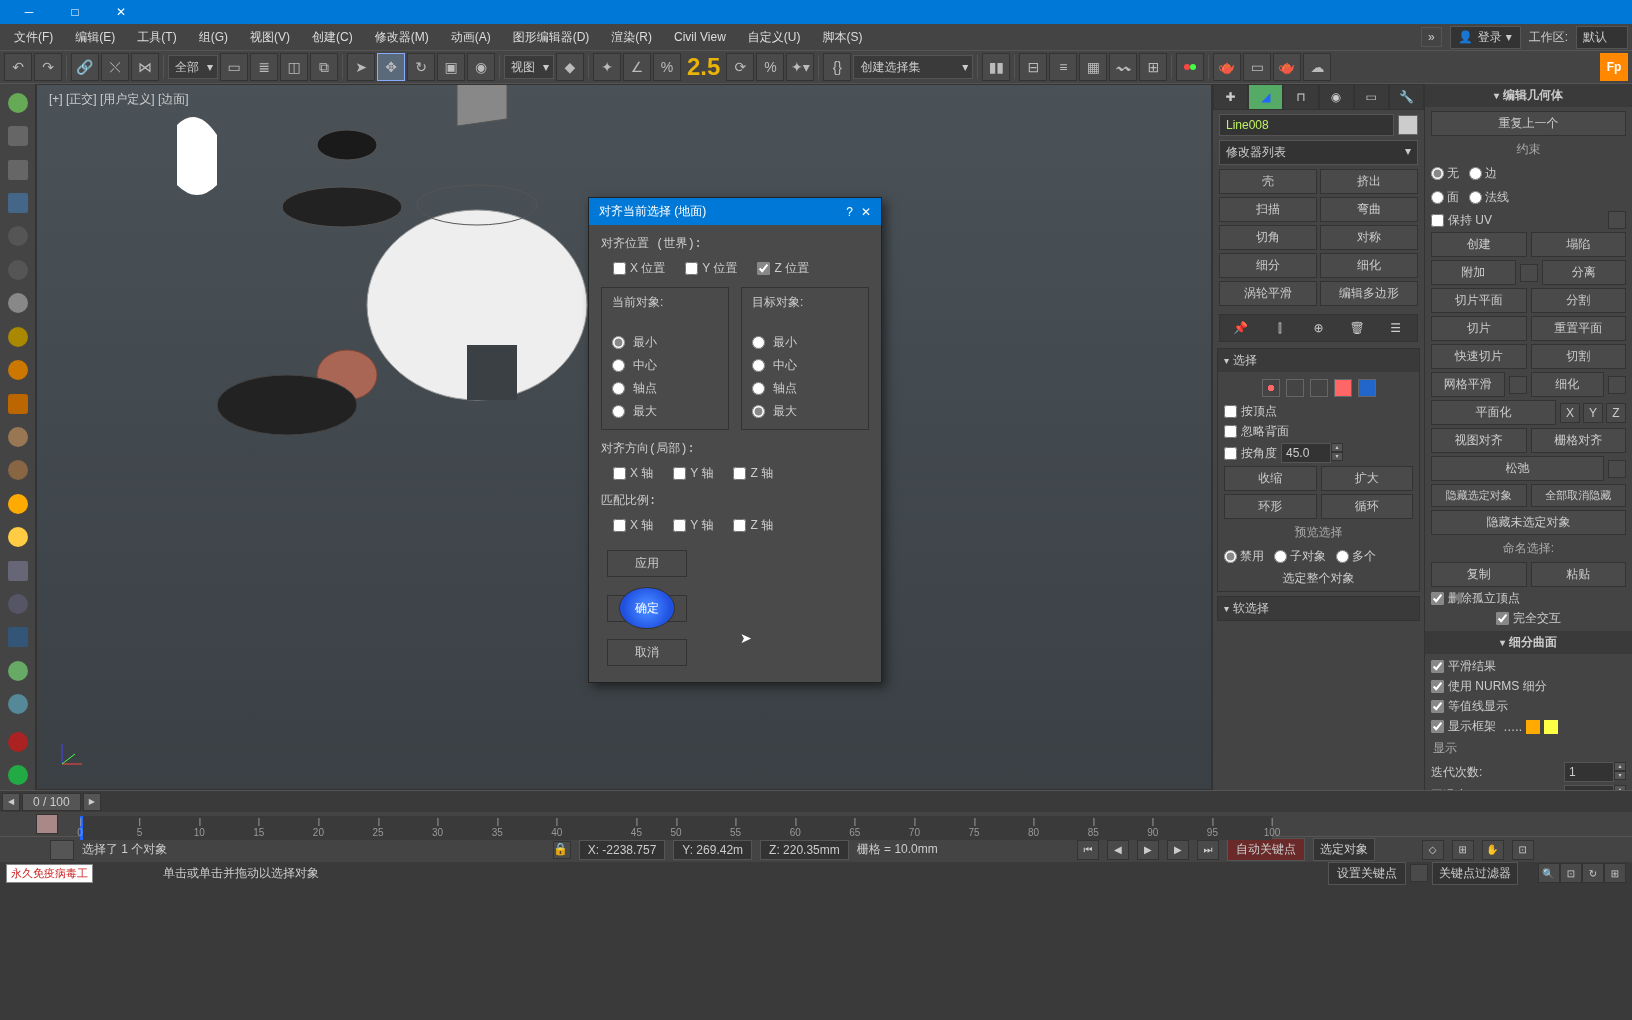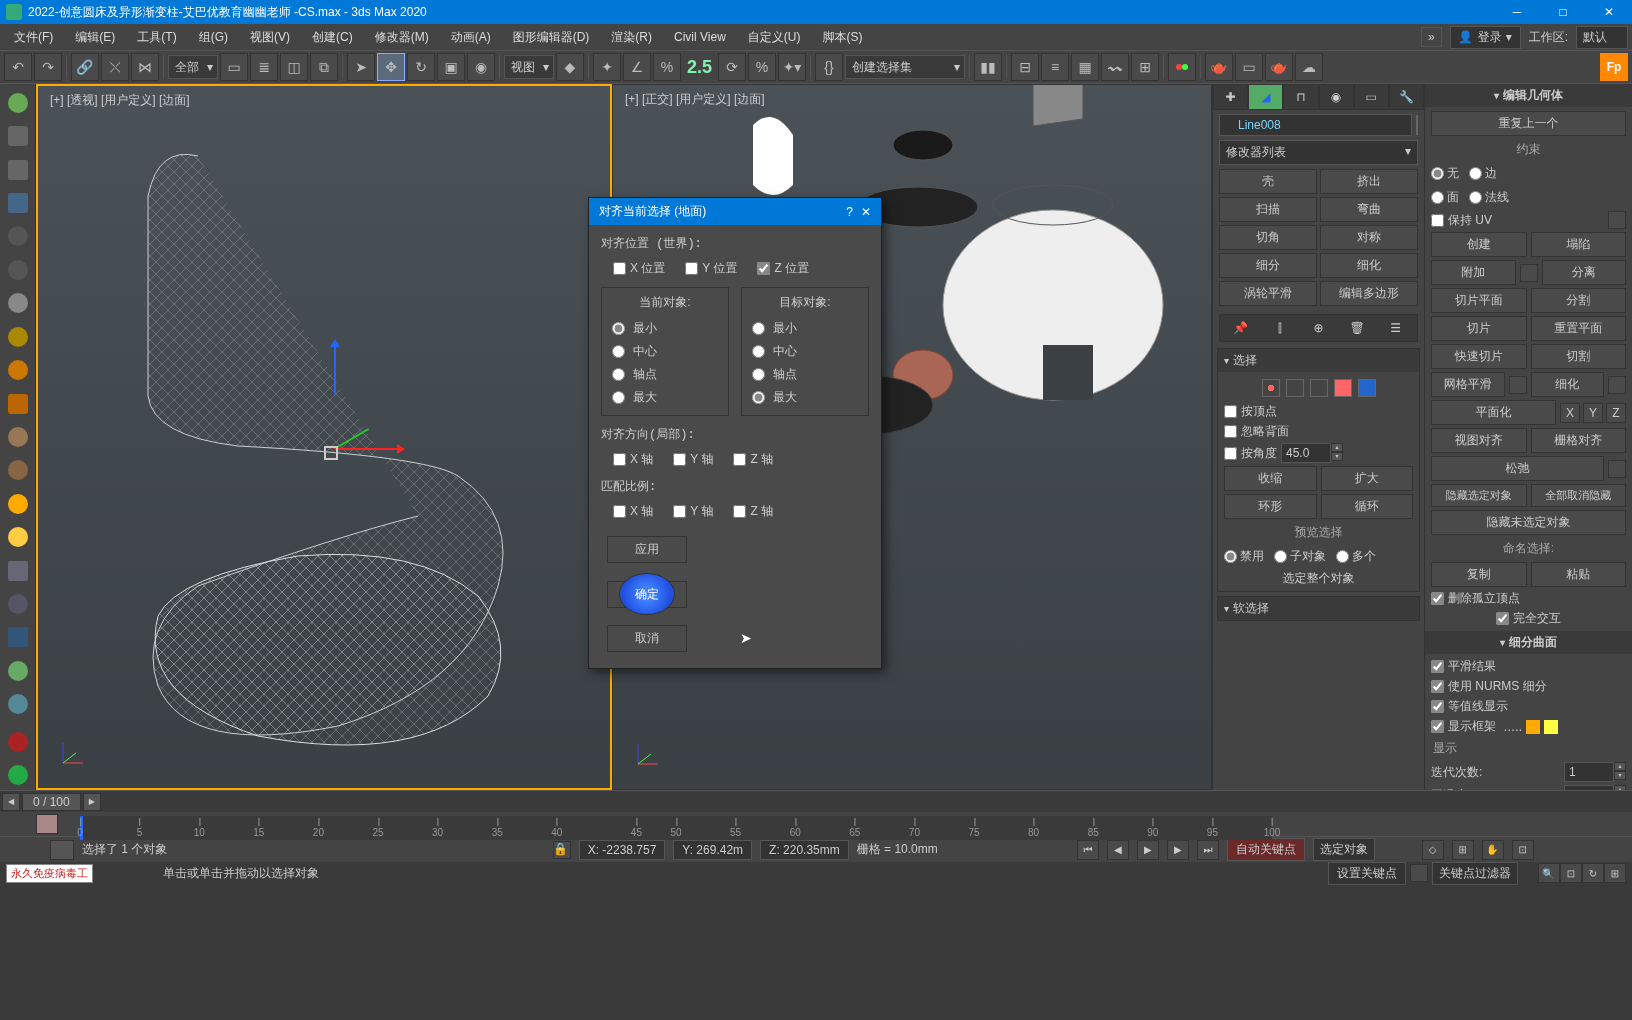--- a/index.html
+++ b/index.html
@@ -20,21 +20,21 @@
 .workspace-label { color: #ccc; }
 .workspace-dd { background: #333; border: 1px solid #555; color: #ccc; padding: 2px 20px 2px 6px; }
 
 
 .toolbar { background: #444; height: 34px; display: flex; align-items: center; padding: 0 4px; gap: 2px; border-top: 1px solid #555; border-bottom: 1px solid #555; }
 .tb-btn { width: 28px; height: 28px; background: #4a4a4a; border: 1px solid #333; display: flex; align-items: center; justify-content: center; cursor: pointer; color: #bbb; font-size: 14px; }
 .tb-btn.active { background: #5a6a7a; border-color: #8af; }
 .tb-sep { width: 1px; height: 24px; background: #555; margin: 0 2px; }
 .tb-dd { background: #3a3a3a; border: 1px solid #555; color: #ccc; padding: 2px 16px 2px 6px; height: 24px; display: flex; align-items: center; min-width: 50px; position: relative; }
 .tb-dd::after { content: '▾'; position: absolute; right: 4px; }
-.tb-num { color: #86efac; font-size: 18px; font-weight: bold; padding: 0 4px; }
+.tb-num { color: #eab308; font-size: 24px; font-weight: bold; padding: 0 4px; }
 .fp-btn { margin-left: auto; background: #f80; color: #fff; font-weight: bold; width: 28px; height: 28px; display: flex; align-items: center; justify-content: center; }
 
 
 .main { display: flex; height: 706px; }
 .left-tools { width: 36px; background: #444; display: flex; flex-direction: column; padding-top: 4px; gap: 4px; border-right: 1px solid #333; }
 .lt-btn { width: 32px; height: 30px; margin: 0 auto; display: flex; align-items: center; justify-content: center; cursor: pointer; }
 .lt-ico { width: 20px; height: 20px; border-radius: 50%; }
 
 
 .viewports { flex: 1; display: flex; background: #1a1a1a; }
@@ -55,21 +55,21 @@
 .right-panels { width: 420px; background: #444; display: flex; }
 .cmd-col, .mod-col { border-left: 1px solid #333; }
 .cmd-col { width: 212px; display: flex; flex-direction: column; }
 .mod-col { width: 208px; display: flex; flex-direction: column; overflow: hidden; }
 
 .panel-tabs { display: flex; height: 26px; background: #3a3a3a; }
 .pt-btn { flex: 1; display: flex; align-items: center; justify-content: center; border: 1px solid #333; cursor: pointer; }
 
 .panel-body { padding: 4px 6px; display: flex; flex-direction: column; gap: 4px; }
 .obj-name-row { display: flex; gap: 4px; align-items: center; }
-.obj-name-input { flex: 1; background: #333; border: 1px solid #555; color: #7dd3fc; padding: 3px 18px; }
+.obj-name-input { flex: 1; background: #333; border: 1px solid #555; color: #bef264; padding: 3px 6px; }
 .color-swatch { width: 20px; height: 20px; background: #ccc; border: 1px solid #666; }
 .modlist-dd { background: #333; border: 1px solid #555; color: #ccc; padding: 3px 6px; display: flex; justify-content: space-between; }
 .btn-grid { display: grid; grid-template-columns: 1fr 1fr; gap: 3px; }
 .btn-grid button, .pbtn { background: #4a4a4a; border: 1px solid #333; color: #ccc; padding: 3px 4px; cursor: pointer; font-size: 12px; }
 .stack-box { border: 1px solid #333; background: #3a3a3a; min-height: 110px; padding: 2px; }
 .stack-item { background: #5a7aaa; color: #fff; padding: 3px 6px; display: flex; align-items: center; gap: 4px; }
 .stack-item::before { content: '▸'; }
 
 .stack-tools { display: flex; gap: 4px; margin-top: 4px; justify-content: space-around; padding: 4px; background: #3a3a3a; border: 1px solid #333; }
 .stack-tools span { width: 18px; height: 18px; display: flex; align-items: center; justify-content: center; cursor: pointer; }
@@ -103,21 +103,21 @@
 
 .dialog { position: absolute; top: 197px; left: 588px; width: 294px; background: #4a4a4a; border: 1px solid #222; box-shadow: 4px 4px 10px rgba(0,0,0,0.5); }
 .dlg-title { background: #0078d7; color: #fff; padding: 5px 10px; display: flex; align-items: center; justify-content: space-between; }
 .dlg-title-right { display: flex; gap: 8px; }
 .dlg-body { padding: 10px 12px; color: #ccc; }
 .dlg-group-label { margin-bottom: 8px; font-family: Liberation Mono, monospace; }
 .dlg-checkrow { display: flex; gap: 20px; margin-bottom: 10px; padding-left: 12px; }
 .dlg-checkrow label { display: flex; align-items: center; gap: 4px; }
 .dlg-two-col { display: flex; gap: 12px; margin-bottom: 10px; }
 .dlg-col { flex: 1; border: 1px solid #333; padding: 6px 10px; }
-.dlg-col-head { text-align: center; margin-bottom: 6px; }
+.dlg-col-head { margin-bottom: 20px; }
 .dlg-radio-col label { display: flex; align-items: center; gap: 8px; padding: 3px 0; }
 .dlg-btns { display: flex; gap: 10px; justify-content: center; padding: 6px; flex-direction: column; }
 .dlg-btns button { width: 80px; padding: 4px; background: #4a4a4a; border: 1px solid #333; color: #ccc; cursor: pointer; }
 .dlg-btns button.highlight { background: radial-gradient(circle, #4080ff 20%, #2050e0 70%); border-radius: 50%; width: 56px; height: 42px; position: relative; }
 .dlg-btns .highlight-wrap { position: relative; width: 80px; display: flex; align-items: center; justify-content: center; }
 .dlg-btns .ok-base { position: absolute; width: 80px; padding: 4px; background: #4a4a4a; border: 1px solid #333; text-align: center; }
 .cursor-arrow { position: absolute; top: 630px; left: 740px; pointer-events: none; z-index: 9999; color: #fff; font-size: 14px; }
 
 
 .timeline-row { height: 22px; background: #3a3a3a; display: flex; align-items: center; border-top: 1px solid #555; }
@@ -138,24 +138,20 @@
 .sb-dd { background: #333; border: 1px solid #555; padding: 2px 6px; }
 .bottom-row { height: 22px; background: #3a3a3a; display: flex; align-items: center; padding: 0 6px; }
 .bg-tag { background: #fff; border: 1px solid #888; color: #cc2222; padding: 1px 4px; font-size: 11px; }
 
 input[type=checkbox], input[type=radio] { accent-color: #888; }
 </style>
 </head>
 <body>
 
 <div class="titlebar">
-  <div class="titlebar-left">
-    <div class="titlebar-icon"></div>
-    <span>2022-创意圆床及异形渐变柱-艾巴优教育幽幽老师 -CS.max - 3ds Max 2020</span>
-  </div>
   <div class="titlebar-right">
     <div class="win-btn">─</div>
     <div class="win-btn">□</div>
     <div class="win-btn close">✕</div>
   </div>
 </div>
 
 <div class="menubar">
   <div class="menu-item">文件(F)</div>
   <div class="menu-item">编辑(E)</div>
@@ -301,43 +297,20 @@
     <div style="flex:1"></div>
     <div class="lt-btn">
         <div class="lt-ico" style="background:#a22"></div>
       </div>
     <div class="lt-btn">
         <div class="lt-ico" style="background:#2a4"></div>
       </div>
   </div>
 
   <div class="viewports">
-    <div class="vp left">
-      <div class="vp-label">[+] [透视] [用户定义] [边面]</div>
-      <svg class="vp-wireframe" viewBox="0 0 480 640">
-        <defs>
-            <pattern id="wire" width="12" height="12" patternUnits="userSpaceOnUse">
-              <path d="M0 0L12 12M12 0L0 12" stroke="#ccc" stroke-width="0.5"></path>
-            </pattern>
-          </defs>
-        <path d="M 120 20 Q 80 10 70 60 L 70 260 Q 75 300 160 310 Q 350 320 380 340 Q 440 380 420 450 Q 390 550 260 590 Q 110 620 80 550 Q 60 490 120 450 Q 260 400 340 380" fill="url(#wire)" fill-opacity="0.6" stroke="#ddd" stroke-width="1"></path>
-        <path d="M 80 480 Q 60 560 180 600 Q 340 630 410 560 Q 440 510 400 460 Q 340 410 220 420 Q 100 440 80 480 Z" fill="url(#wire)" fill-opacity="0.7" stroke="#eee"></path>
-      </svg>
-      <div class="center-gizmo">
-        <div class="giz-z"></div>
-          <div class="giz-y"></div>
-          <div class="giz-x"></div>
-        <div style="position:absolute;bottom:10px;left:-10px;width:14px;height:14px;border:2px solid #ccc"></div>
-      </div>
-      <svg class="vp-corner-axis" viewBox="0 0 30 30">
-        <line x1="5" y1="25" x2="25" y2="25" stroke="#f44"></line>
-          <line x1="5" y1="25" x2="5" y2="5" stroke="#44f"></line>
-          <line x1="5" y1="25" x2="18" y2="15" stroke="#4f4"></line>
-      </svg>
-    </div>
     <div class="vp right">
       <div class="vp-label">[+] [正交] [用户定义] [边面]</div>
       <svg style="position:absolute;top:0;left:0;width:100%;height:100%;pointer-events:none">
         <ellipse cx="440" cy="220" rx="110" ry="95" fill="#eee" stroke="#999"></ellipse>
         <rect x="430" y="260" width="50" height="55" fill="#3a4044"></rect>
         <ellipse cx="310" cy="290" rx="30" ry="25" fill="#a65" stroke="#843"></ellipse>
         <ellipse cx="250" cy="320" rx="70" ry="30" fill="#222" stroke="#444"></ellipse>
         <path d="M 140 40 Q 160 20 180 50 L 180 100 Q 160 120 140 100 Z" fill="#fff"></path>
         <ellipse cx="310" cy="60" rx="30" ry="15" fill="#1a1a1a" stroke="#555"></ellipse>
         <ellipse cx="305" cy="122" rx="60" ry="20" fill="#222" stroke="#555"></ellipse>

